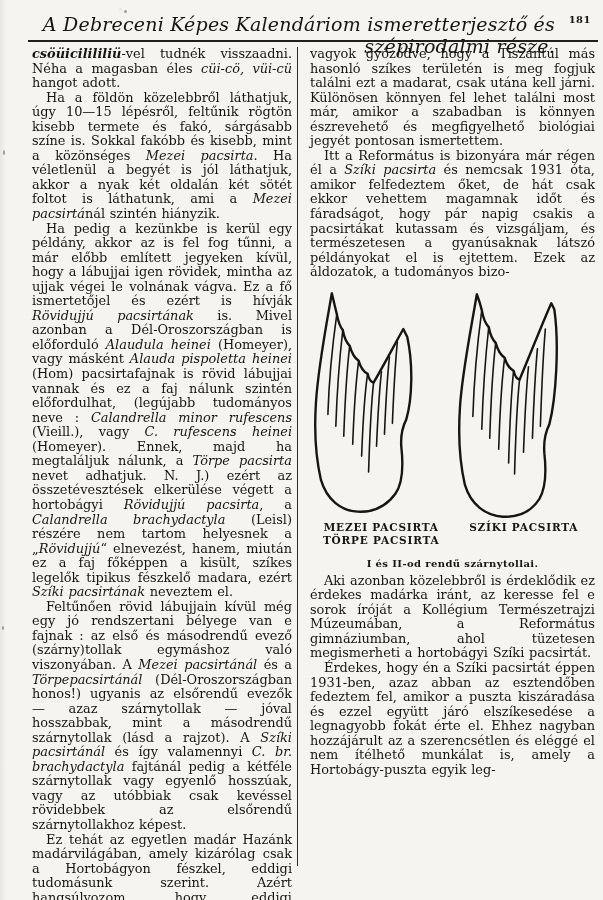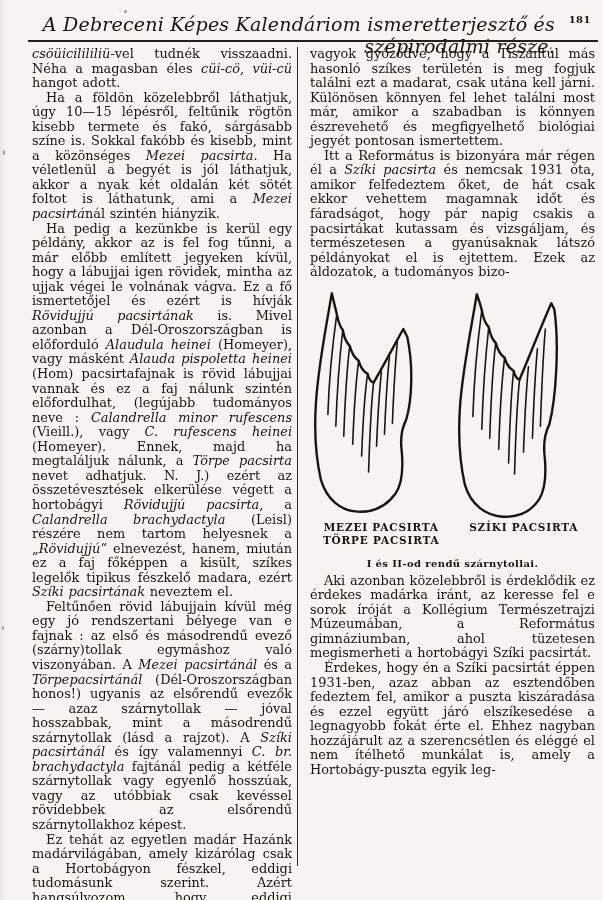--- a/index.html
+++ b/index.html
@@ -33,21 +33,21 @@
   .header-rule{position:absolute;top:40px;left:28px;right:5px;height:0;
     border-top:2px solid var(--rule);}
 
   .columns{position:absolute;top:47px;left:32px;right:8px;bottom:34px;display:flex;}
   .col-left{width:260px;flex:none;}
   .col-right{flex:1;margin-left:5px;border-left:1.5px solid #2c2a24;padding-left:12px;}
 
   p{margin:0;font-size:12.9px;line-height:14.55px;text-align:justify;word-spacing:.6px;}
   p.indent{text-indent:14px;}
   em{font-style:italic;}
-  .bold{font-weight:normal;}
+  .bold{font-weight:bold;}
 
   .wing-figure{margin:7px 0 5px;}
   .wings-row{display:flex;justify-content:space-between;align-items:flex-start;padding:0 1px;}
   .wing{display:block;}
   .wing path{fill:none;stroke:var(--ink);stroke-linecap:round;stroke-linejoin:round;}
   .wing .outline{stroke-width:2.4;}
   .wing .shafts{stroke-width:1.6;}
   .captions-row{display:flex;margin-top:3px;}
   .cap-block{width:50%;text-align:center;font-weight:bold;font-size:10.5px;
     line-height:13.5px;letter-spacing:.8px;}

